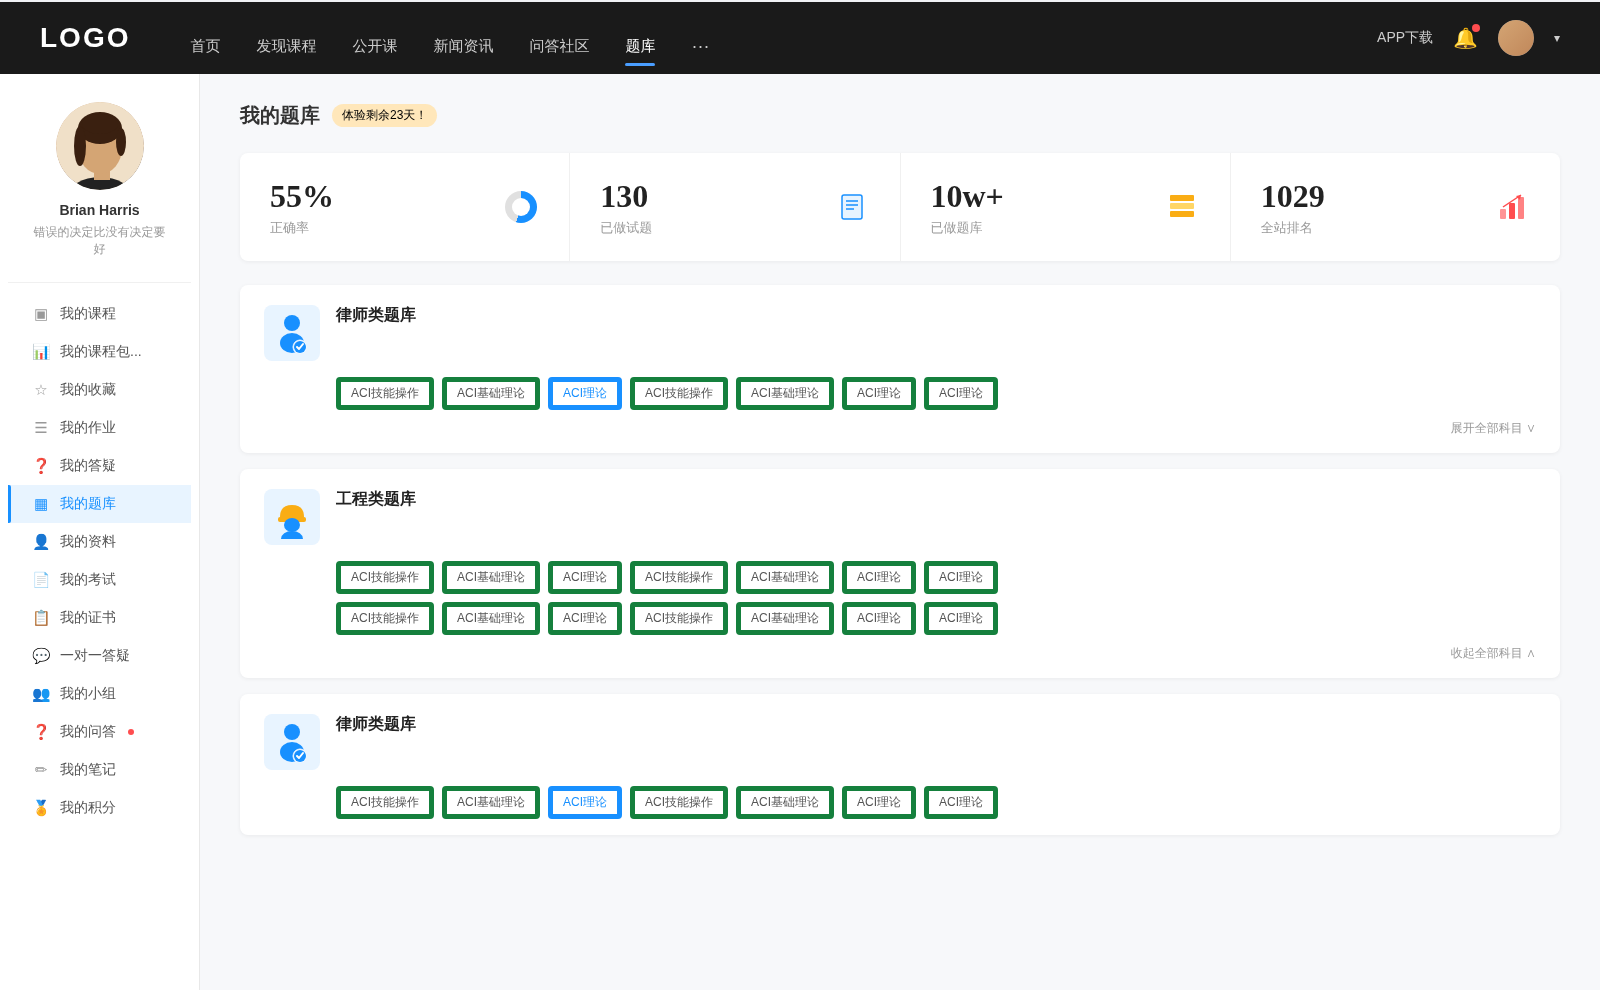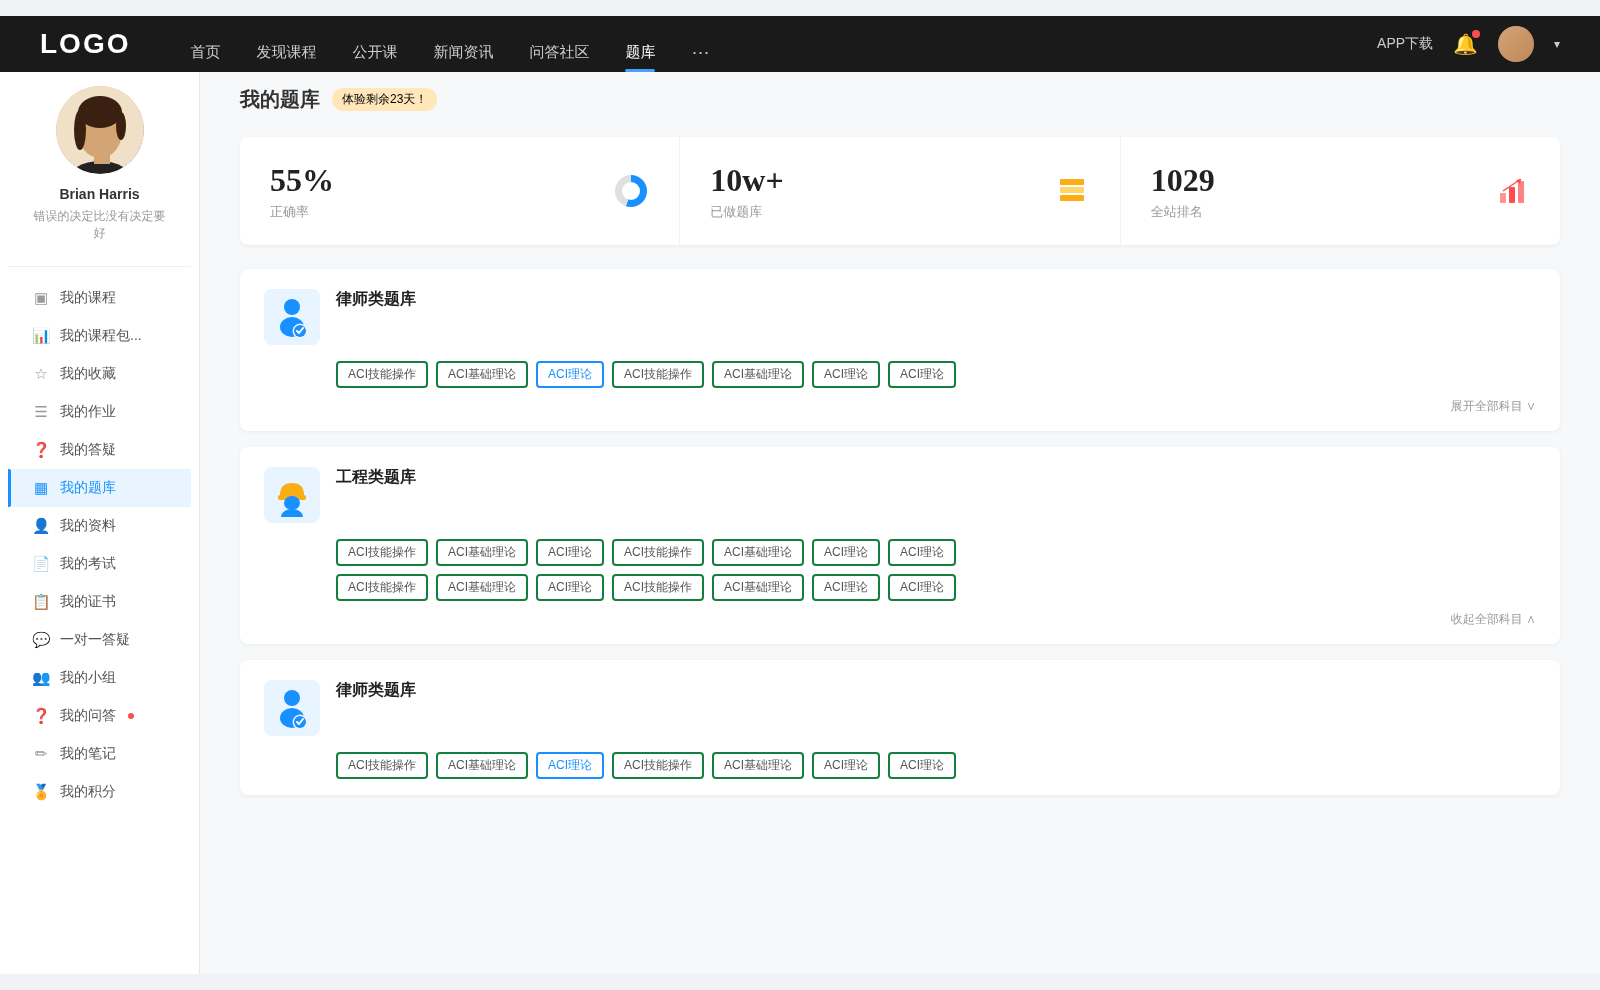--- a/index.html
+++ b/index.html
@@ -1,27 +1,27 @@
 <!DOCTYPE html>
 <html><head>
   <meta charset="utf-8">
   <style>
     * { box-sizing: border-box; margin: 0; padding: 0; }
     body { font-family: -apple-system, BlinkMacSystemFont, "PingFang SC", "Microsoft YaHei", sans-serif; background: #f0f2f5; min-height: 990px; }
 
     
     .navbar {
       background: #1a1a1a;
-      height: 56px;
+      height: 72px;
       display: flex;
       align-items: center;
       padding: 0 40px;
       color: white;
       position: sticky;
-      top: 16px;
+      top: 2px;
       z-index: 100;
     }
     .navbar-logo {
       font-size: 28px;
       font-weight: bold;
       letter-spacing: 2px;
       color: white;
       margin-right: 60px;
     }
     .navbar-nav {
@@ -313,21 +313,21 @@
     }
     .qbank-tags {
       display: flex;
       flex-wrap: wrap;
       gap: 8px;
       padding-left: 72px;
     }
     .qbank-tag {
       font-size: 12px;
       color: #555;
-      border: 2px solid #15803d;
+      border: 5px solid #15803d;
       border-radius: 4px;
       padding: 3px 10px;
       cursor: pointer;
       background: white;
     }
     .qbank-tag.highlighted {
       color: #1890ff;
       border-color: #1890ff;
       background: white;
     }
@@ -478,20 +478,34 @@
           <div class="stat-label">正确率</div>
         </div>
         <div class="stat-icon">
           <div class="icon-pie">
             <div class="icon-pie-inner"></div>
           </div>
         </div>
       </div>
       <div class="stat-item">
         <div class="stat-text">
+          <div class="stat-value">130</div>
+          <div class="stat-label">已做试题</div>
+        </div>
+        <div class="stat-icon">
+          <svg width="32" height="32" viewBox="0 0 32 32">
+            <rect x="6" y="4" width="20" height="24" rx="2" fill="#e8f4ff" stroke="#1890ff" stroke-width="1.5"></rect>
+            <line x1="10" y1="10" x2="22" y2="10" stroke="#1890ff" stroke-width="1.5"></line>
+            <line x1="10" y1="14" x2="22" y2="14" stroke="#1890ff" stroke-width="1.5"></line>
+            <line x1="10" y1="18" x2="18" y2="18" stroke="#1890ff" stroke-width="1.5"></line>
+          </svg>
+        </div>
+      </div>
+      <div class="stat-item">
+        <div class="stat-text">
           <div class="stat-value">10w+</div>
           <div class="stat-label">已做题库</div>
         </div>
         <div class="stat-icon">
           <svg width="32" height="32" viewBox="0 0 32 32">
             <rect x="4" y="4" width="24" height="6" rx="1" fill="#faad14"></rect>
             <rect x="4" y="12" width="24" height="6" rx="1" fill="#ffd666"></rect>
             <rect x="4" y="20" width="24" height="6" rx="1" fill="#faad14"></rect>
           </svg>
         </div>

